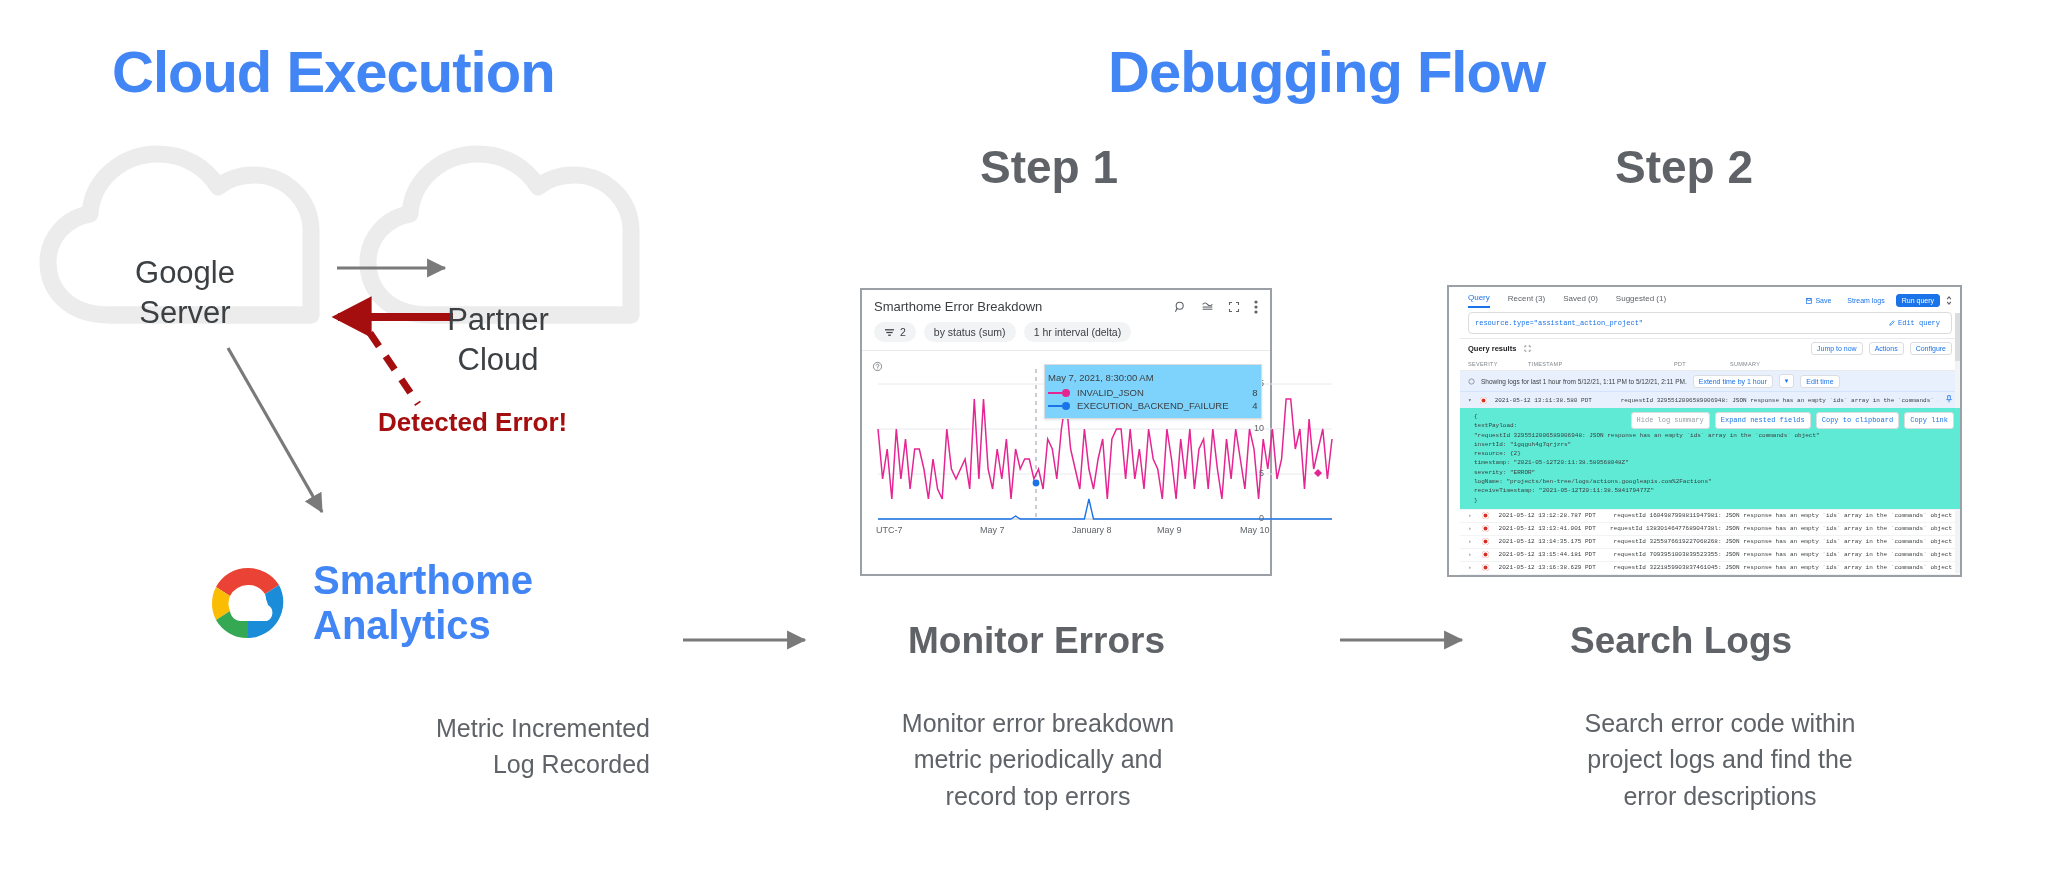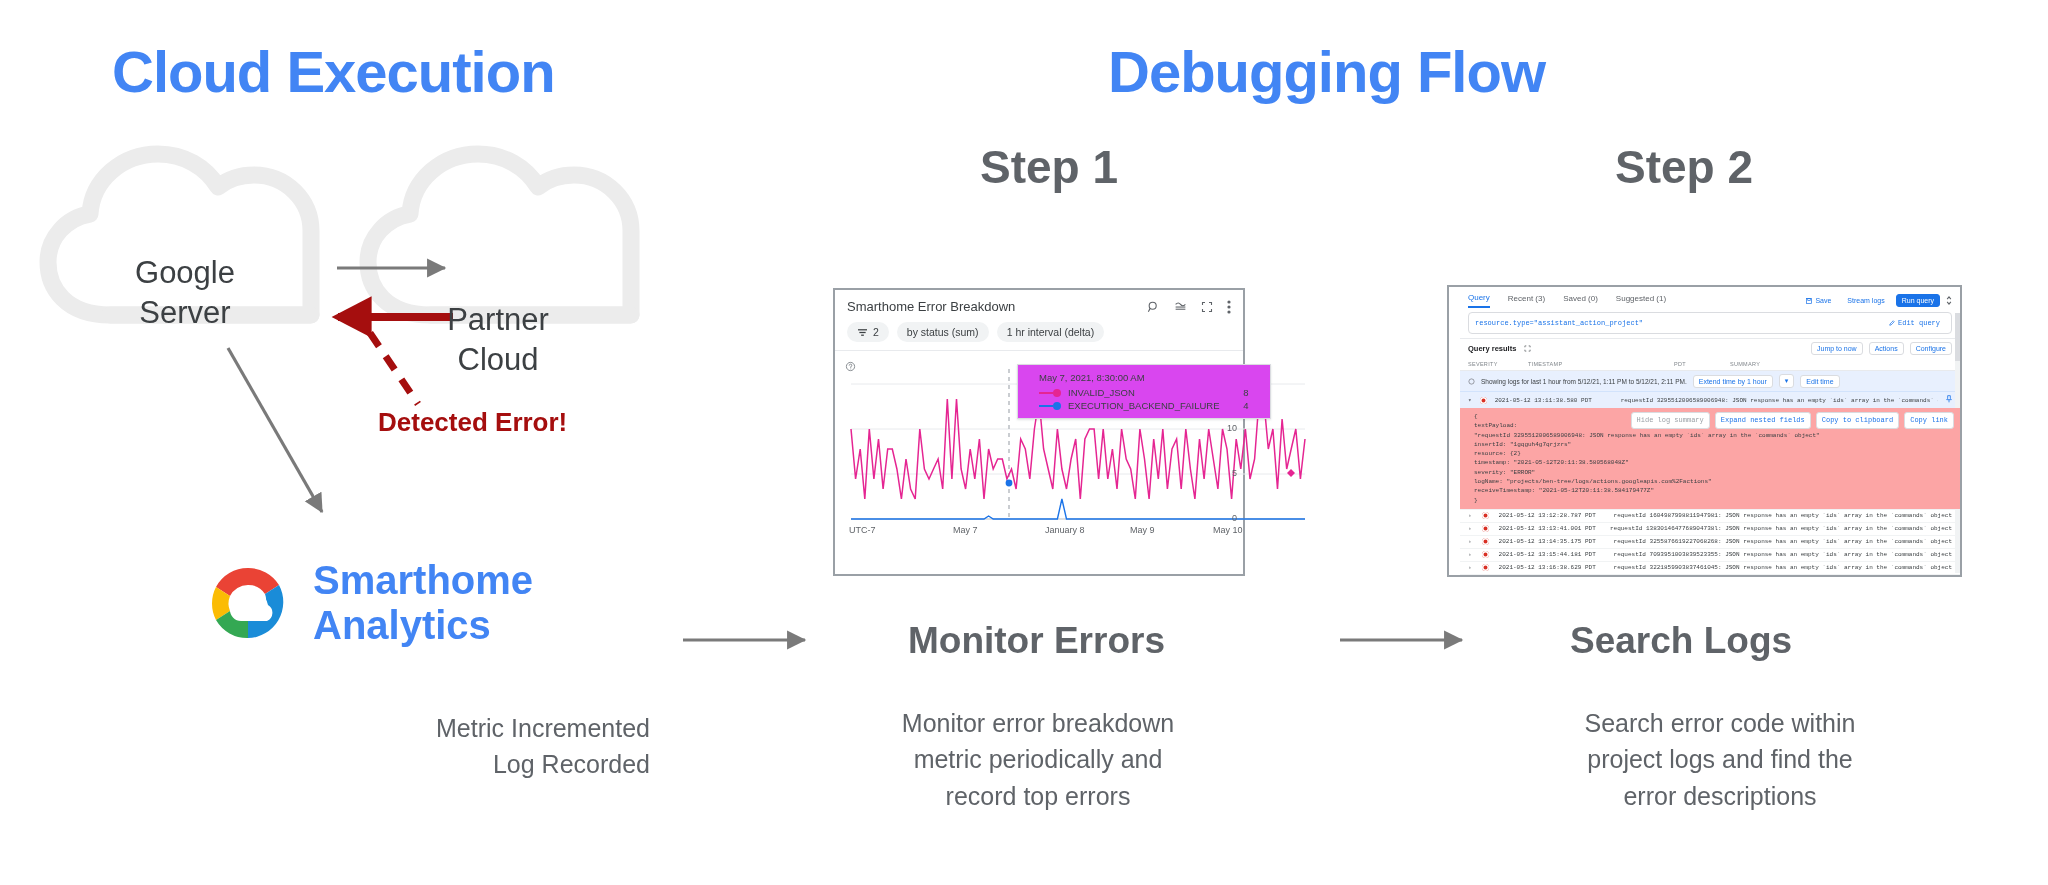--- a/index.html
+++ b/index.html
@@ -83,21 +83,21 @@
     text-align: center;
     white-space: pre-line;
   }
   #cap0 { left: 210px; top: 710px; width: 440px; text-align: right; }
   #cap1 { left: 838px; top: 705px; width: 400px; }
   #cap2 { left: 1520px; top: 705px; width: 400px; }
 
   
   #chart-card {
     position: absolute;
-    left: 833px; top: 288px;
+    left: 860px; top: 288px;
     width: 412px; height: 288px;
     border: 2px solid #9AA0A6;
     background: #ffffff;
   }
   #chart-card .card-head {
     display:flex; align-items:center; justify-content: space-between;
     padding: 9px 12px 2px 12px;
   }
   .card-title { font-size: 13px; color: #3C4043; }
   .head-icons { display:flex; align-items:center; gap: 14px; color:#5F6368; }
@@ -114,22 +114,22 @@
   #plot-wrap { position: relative; height: 196px; border-top: 1px solid #E8EAED; }
   #plot-svg { position:absolute; left:0; top:0; }
   .help-dot { position:absolute; left: 10px; top: 7px; color:#80868B; }
 
   .ylab { position:absolute; right: 6px; font-size: 9px; color:#5F6368; }
   .xlab { position:absolute; font-size: 9px; color:#5F6368; white-space:nowrap; }
 
   
   #chart-tooltip {
     position: absolute; left: 182px; top: 13px;
-    background: #d946ef; border: 1px solid #DADCE0;
-    padding: 7px 21px; font-size: 9.5px; color:#3C4043;
+    background: #7dd3fc; border: 1px solid #DADCE0;
+    padding: 7px 3px; font-size: 9.5px; color:#3C4043;
     box-shadow: 0 1px 2px rgba(60,64,67,.15);
   }
   #chart-tooltip .tt-time { margin-bottom: 4px; color:#3C4043; }
   .tt-row { display:flex; align-items:center; gap:7px; margin-top:2px; }
   .tt-row .tt-name { flex:1; white-space:nowrap; }
   .tt-row .tt-val { width: 22px; text-align:right; }
   .tt-swatch { width: 22px; height: 8px; position:relative; }
   .tt-swatch i {
     position:absolute; left:0; top:3px; width:14px; height:2px; display:block;
   }
@@ -177,21 +177,21 @@
   .lg-banner {
     display:flex; align-items:center; gap:6px; padding:3px 8px;
     background:#E8F0FE; font-size:6.5px; color:#3C4043;
   }
   .lg-sel-row {
     display:flex; align-items:center; gap:8px; padding:3px 8px;
     background:#E8F0FE; font-family:"Liberation Mono", monospace; font-size:6px;
     border-top:1px solid #D2E3FC;
   }
   .lg-json {
-    background:#fca5a5; padding: 4px 8px 4px 14px;
+    background:#5eead4; padding: 4px 8px 4px 14px;
     font-family:"Liberation Mono", monospace; font-size:6px; color:#3C4043;
     line-height: 1.55; position:relative;
   }
   .lg-json .jsbtns { position:absolute; right:6px; top:4px; display:flex; gap:5px; }
   .lg-row {
     display:flex; align-items:center; gap:10px;
     padding: 2.5px 8px; border-top:1px solid #F1F3F4;
     font-family:"Liberation Mono", monospace; font-size:6px; color:#3C4043;
     white-space:nowrap;
   }

